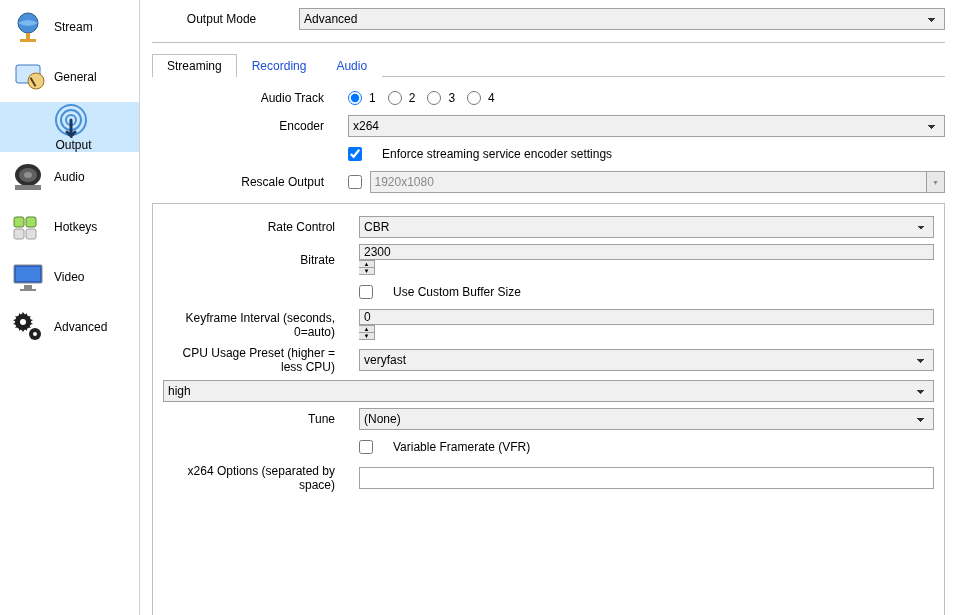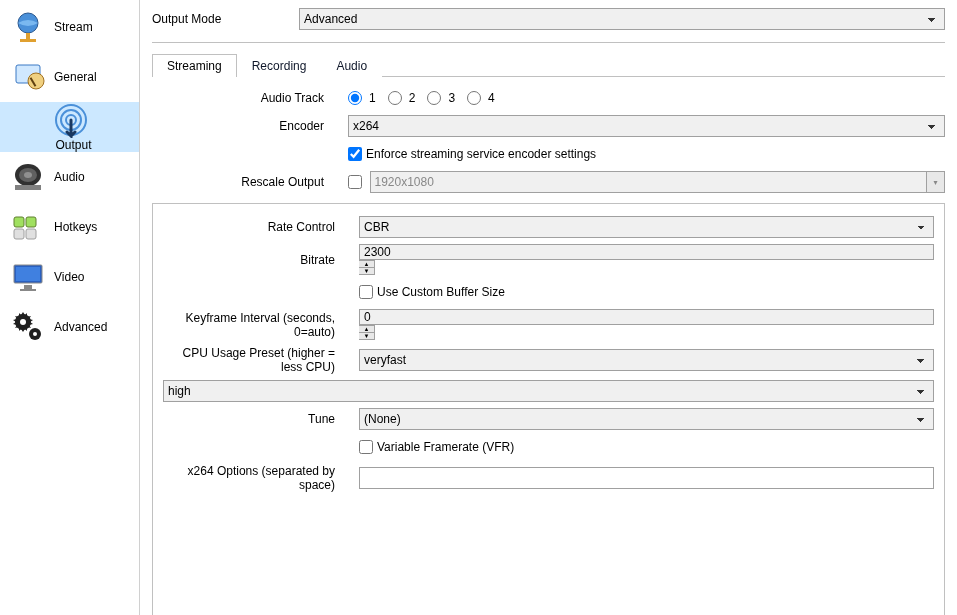--- a/index.html
+++ b/index.html
@@ -8,29 +8,29 @@
 
 .sidebar { width: 140px; min-width: 140px; background: #fff; border-right: 1px solid #d0d0d0; padding-top: 2px; }
 .side-item { display: flex; align-items: center; height: 50px; padding-left: 8px; cursor: default; }
 .side-item.selected { background: #cce8ff; flex-direction: column; }
 .side-icon { width: 40px; height: 40px; display: flex; align-items: center; justify-content: center; margin-right: 6px; }
 .side-label { font-size: 12px; }
 
 
 .main { flex: 1; padding: 8px 12px 12px 12px; display: flex; flex-direction: column; overflow: hidden; }
 .row { display: flex; align-items: center; margin-bottom: 6px; }
-.label { text-align: left; padding-right: 8px; white-space: nowrap; }
+.label { text-align: center; padding-right: 8px; white-space: nowrap; }
 .label-top { width: 180px; }
 .separator { border-top: 1px solid #c0c0c0; margin: 6px 0 10px 0; }
 
 
 .tabbar { display: flex; border-bottom: 1px solid #c0c0c0; align-items: center; }
 .tab { padding: 4px 14px; border: 1px solid transparent; border-bottom: none; cursor: default; position: relative; top: 1px; background: #fff; }
 .tab.active { border-color: #c0c0c0; background: #fff; }
-.tab:not(.active) { color: #0f172a; }
+.tab:not(.active) { color: #1d4ed8; }
 
 
 .form-area { padding-top: 10px; }
 .form-row { display: flex; align-items: center; margin-bottom: 6px; min-height: 22px; }
 .form-label { width: 196px; text-align: right; padding-right: 24px; }
 .form-field { flex: 1; display: flex; align-items: center; }
 
 select, input[type="text"] {
   width: 100%; height: 22px; border: 1px solid #a0a0a0; background: #f0f0f0; padding: 0 4px; font-size: 12px;
 }
@@ -38,21 +38,21 @@
 input[type="text"].white { background: #fff; }
 input[type="text"].disabled { color: #888; background: #f0f0f0; }
 
 .spinner { display: flex; width: 100%; flex-direction: column; }
 .spinner input { flex: 1; background: #f0f0f0; }
 .spin-btns { width: 16px; display: flex; flex-direction: column; border: 1px solid #a0a0a0; border-left: none; }
 .spin-btn { flex: 1; background: #e8e8e8; font-size: 6px; line-height: 1; text-align: center; cursor: default; border-bottom: 1px solid #a0a0a0; display:flex;align-items:center;justify-content:center; }
 .spin-btn:last-child { border-bottom: none; }
 
 input[type="checkbox"], input[type="radio"] { width: 14px; height: 14px; margin-right: 4px; vertical-align: middle; }
-.checkbox-label { display: flex; align-items: center; }
+.checkbox-label { display: flex; align-items: center; gap: 16px; }
 .radio-group { display: flex; gap: 12px; align-items: center; }
 .radio-group label { display: flex; align-items: center; gap: 3px; }
 
 
 .inner-panel { border: 1px solid #c0c0c0; margin-top: 10px; padding: 12px 10px 180px 10px; flex: 1; }
 .inner-panel .form-label { width: 196px; }
 
 
 .combo-disabled { display: flex; width: 100%; border-radius: 10px; }
 .combo-disabled input { flex: 1; }

